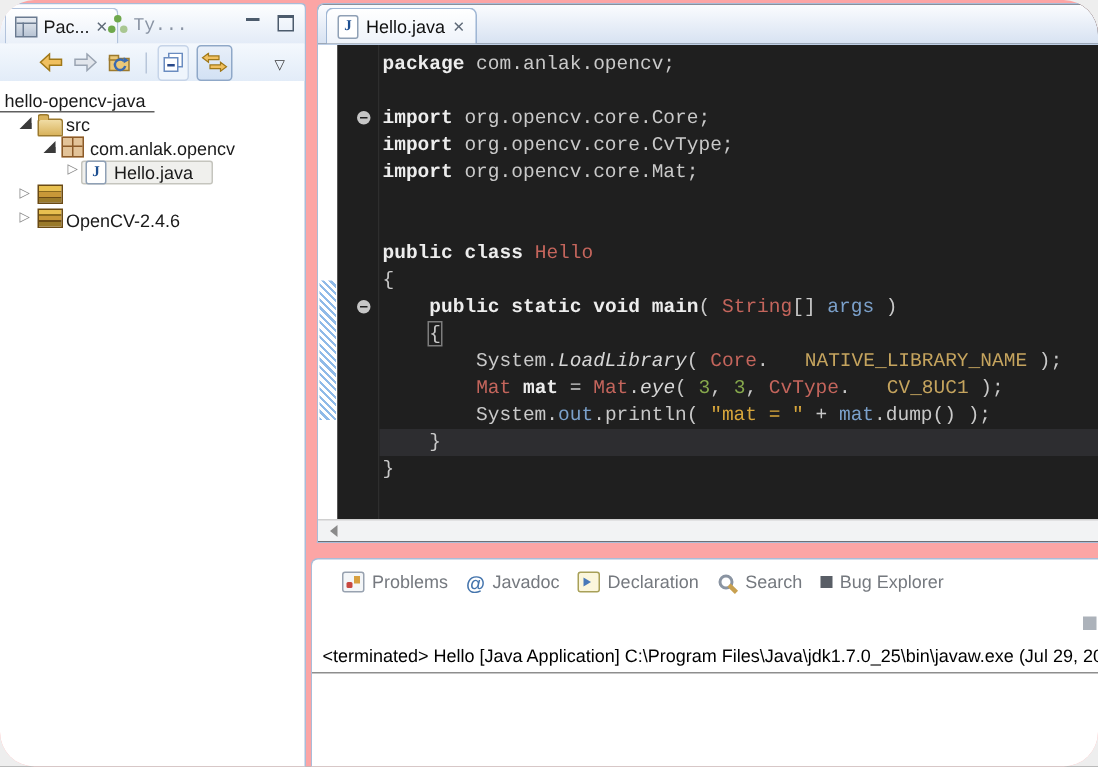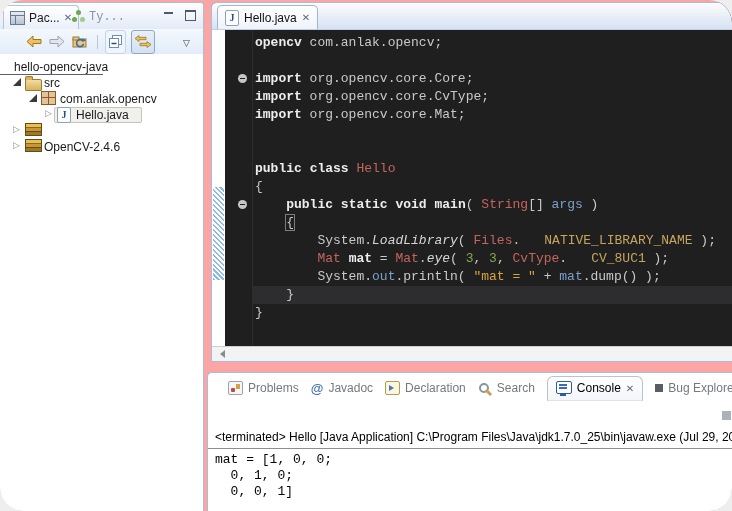--- a/index.html
+++ b/index.html
@@ -174,21 +174,21 @@
           <path d="M13 6.5 L17 9.5 L13 12.5 L13 10.7 L6 10.7 L6 8.3 L13 8.3 Z" fill="#F0C060" stroke="#A07818" stroke-width="0.8"></path>
         </svg>
       </span>
       <span class="tbtn menu-btn">
           <span class="view-menu-glyph"></span>
         </span>
     </div>
 
     <div class="tree" id="projectTree">
         <div class="tree-row">
-          <span class="tree-label" style="left: 14px;">hello-opencv-java</span>
+          <span class="tree-label" style="left: 3px;">hello-opencv-java</span>
           <div class="root-underline"></div>
         </div>
         <div class="tree-row">
           <span class="tm-open" style="left: 13px;"></span>
           <span class="icon package-folder-icon" style="position: absolute; left: 25px; top: 0px;"></span>
           <span class="tree-label" style="left: 44px;">src</span>
         </div>
         <div class="tree-row">
           <span class="tm-open" style="left: 29px;"></span>
           <span class="icon package-icon" style="position: absolute; left: 41px; top: 0px;"></span>
@@ -222,32 +222,32 @@
     </div>
     <div class="ebody">
       <div class="ruler">
         <div class="range-ind"></div>
       </div>
       <div class="gutter" id="gutter">
           <div class="fold-icon" style="top: 44px;"></div>
           <div class="fold-icon" style="top: 170px;"></div>
         </div>
       <div class="codearea" id="codeArea">
-          <div class="code-line"><span class="tk-k">opencv</span><span class="tk-p"> com.anlak.opencv;</span></div>
+          <div class="code-line"><span class="tk-k">package</span><span class="tk-p"> com.anlak.opencv;</span></div>
           <div class="code-line"></div>
           <div class="code-line"><span class="tk-k">import</span><span class="tk-p"> org.opencv.core.Core;</span></div>
           <div class="code-line"><span class="tk-k">import</span><span class="tk-p"> org.opencv.core.CvType;</span></div>
           <div class="code-line"><span class="tk-k">import</span><span class="tk-p"> org.opencv.core.Mat;</span></div>
           <div class="code-line"></div>
           <div class="code-line"></div>
           <div class="code-line"><span class="tk-k">public</span><span class="tk-p"> </span><span class="tk-k">class</span><span class="tk-p"> </span><span class="tk-cl">Hello</span></div>
           <div class="code-line"><span class="tk-p">{</span></div>
           <div class="code-line"><span class="tk-p">    </span><span class="tk-k">public</span><span class="tk-p"> </span><span class="tk-k">static</span><span class="tk-p"> </span><span class="tk-k">void</span><span class="tk-p"> </span><span class="tk-k">main</span><span class="tk-p">( </span><span class="tk-cl">String</span><span class="tk-p">[] </span><span class="tk-v">args</span><span class="tk-p"> )</span></div>
           <div class="code-line"><span class="tk-p">    </span><span class="tk-bx">{</span></div>
-          <div class="code-line"><span class="tk-p">        System.</span><span class="tk-im">LoadLibrary</span><span class="tk-p">( </span><span class="tk-cl">Files</span><span class="tk-p">.</span><span class="tk-co">NATIVE_LIBRARY_NAME</span><span class="tk-p"> );</span></div>
+          <div class="code-line"><span class="tk-p">        System.</span><span class="tk-im">LoadLibrary</span><span class="tk-p">( </span><span class="tk-cl">Core</span><span class="tk-p">.</span><span class="tk-co">NATIVE_LIBRARY_NAME</span><span class="tk-p"> );</span></div>
           <div class="code-line"><span class="tk-p">        </span><span class="tk-cl">Mat</span><span class="tk-p"> </span><span class="tk-d">mat</span><span class="tk-p"> = </span><span class="tk-cl">Mat</span><span class="tk-p">.</span><span class="tk-im">eye</span><span class="tk-p">( </span><span class="tk-n">3</span><span class="tk-p">, </span><span class="tk-n">3</span><span class="tk-p">, </span><span class="tk-cl">CvType</span><span class="tk-p">.</span><span class="tk-co">CV_8UC1</span><span class="tk-p"> );</span></div>
           <div class="code-line"><span class="tk-p">        System.</span><span class="tk-v">out</span><span class="tk-p">.</span><span class="tk-p">println</span><span class="tk-p">( </span><span class="tk-s">"mat = "</span><span class="tk-p"> + </span><span class="tk-v">mat</span><span class="tk-p">.dump() );</span></div>
           <div class="code-line current"><span class="tk-p">    }</span></div>
           <div class="code-line"><span class="tk-p">}</span></div>
         </div>
     </div>
     <div class="hscroll">
       <span class="scroll-arrow-left"></span>
     </div>
   </section>
@@ -263,30 +263,22 @@
           <span>Javadoc</span>
         </div>
         <div class="btab">
           <span class="icon declaration-icon"></span>
           <span>Declaration</span>
         </div>
         <div class="btab">
           <span class="icon search-icon"></span>
           <span>Search</span>
         </div>
-        <div class="btab active">
-          <span class="icon console-mon-icon"></span>
-          <span>Console</span>
-          <span class="close-icon"></span>
-        </div>
         <div class="btab">
           <span class="icon bug-sq-icon"></span>
           <span>Bug Explorer</span>
         </div>
       </div>
     <div class="btool-sq"></div>
     <div class="cstatus">&lt;terminated&gt; Hello [Java Application] C:\Program Files\Java\jdk1.7.0_25\bin\javaw.exe (Jul 29, 20</div>
     <div class="csep"></div>
-    <pre class="cout" id="consoleOut">mat = [1, 0, 0;
-  0, 1, 0;
-  0, 0, 1]</pre>
   </section>
 </div>
 
 </body></html>

